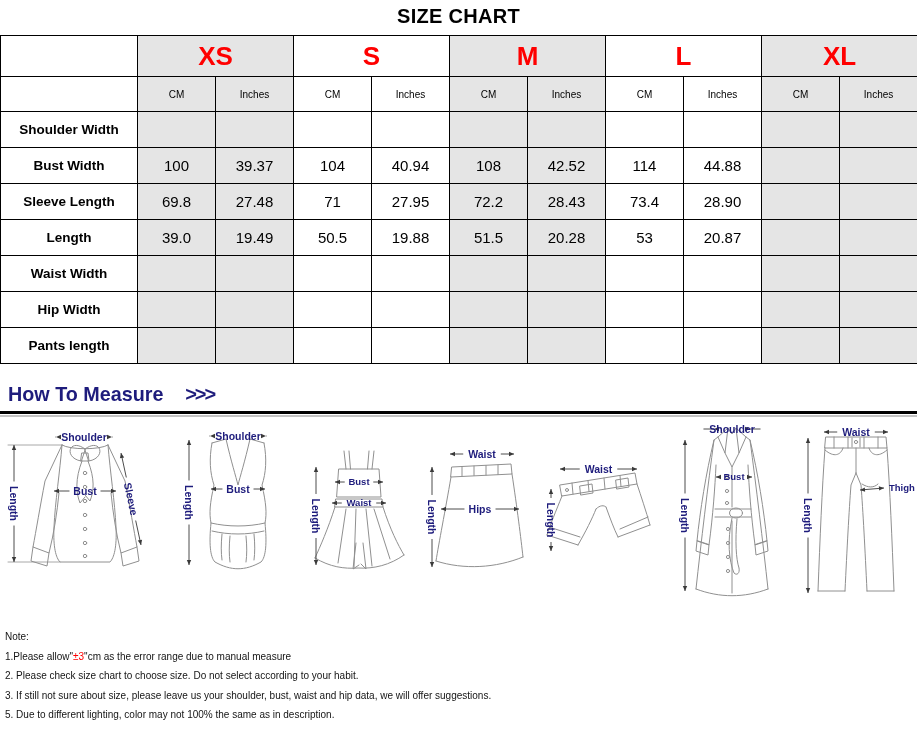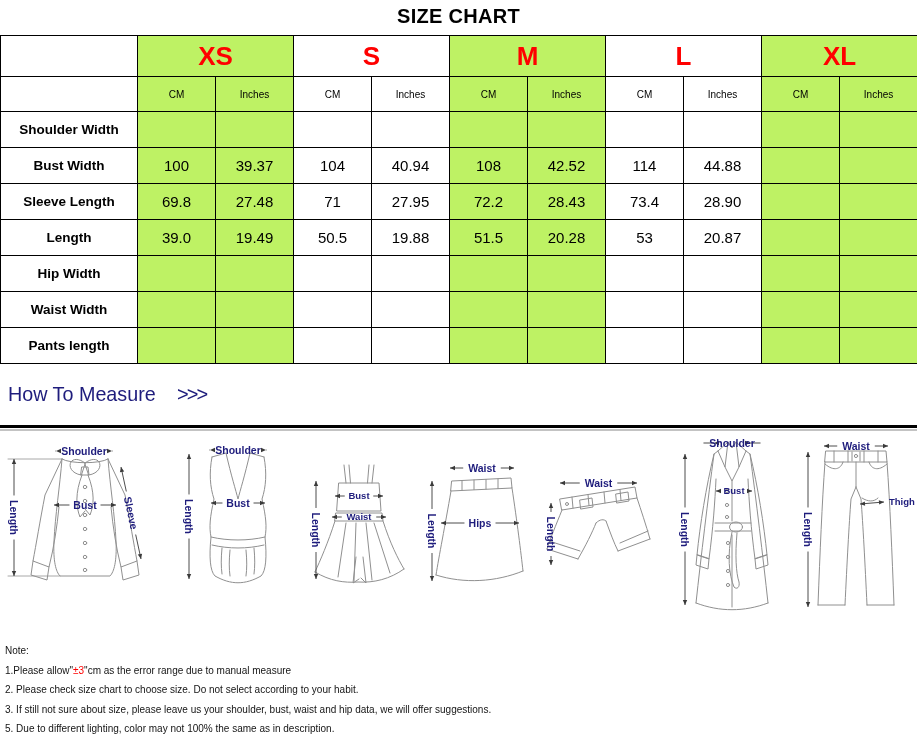--- a/index.html
+++ b/index.html
@@ -4,28 +4,28 @@
 <style>
   html,body{margin:0;padding:0;background:#fff}
   body{width:917px;height:756px;overflow:hidden;position:relative;
        font-family:"Liberation Sans",sans-serif;color:#000}
   
   .title{text-align:center;font-size:20px;font-weight:bold;margin:5px 16px 7px;letter-spacing:.3px}
   
   table.size-table{border-collapse:collapse;table-layout:fixed;width:917px}
   .size-table th,.size-table td{border:1px solid #000;text-align:center;vertical-align:middle;
        padding:0;overflow:hidden;white-space:nowrap}
-  .size-table .g{background:#bef264}
+  .size-table .g{background:#e5e5e5}
   .row-sizes th{height:40px;font-size:26px;font-weight:bold;color:#ff0000}
   .row-sizes th.corner,.row-units th.corner{background:#fff}
   .row-units th{height:34px;font-size:10px;font-weight:normal;color:#000}
   .size-table tbody th{height:35px;font-weight:bold;font-size:13.5px;background:#fff}
   .size-table tbody td{height:35px;font-size:15px}
   
-  .measure-head{margin:19px 0 20px 8px;color:#1e1c7c;font-weight:normal;font-size:21px;line-height:22px}
+  .measure-head{margin:19px 0 6px 8px;color:#1e1c7c;font-weight:bold;font-size:21px;line-height:22px}
   .measure-head .ht{display:inline-block;transform:scaleX(.94);transform-origin:left}
   .measure-head .arrows{letter-spacing:-2px;margin-left:6px;font-size:20px}
   .rule{height:3px;background:#000;border-bottom:1px solid #fff;box-shadow:0 2px 0 #c3c3c3}
   
   .diagrams{position:relative;height:203px}
   .garment{position:absolute;overflow:visible}
   .cloth path,.cloth line,.cloth circle,.cloth ellipse{fill:none;stroke:#909090;
        stroke-width:1;stroke-linecap:round;stroke-linejoin:round}
   .cloth .ref{stroke:#a8a8a8}
   .meas line{stroke:#4d4d4d;stroke-width:1}
@@ -124,34 +124,34 @@
         <td>50.5</td>
         <td>19.88</td>
         <td class="g">51.5</td>
         <td class="g">20.28</td>
         <td>53</td>
         <td>20.87</td>
         <td class="g"></td>
         <td class="g"></td>
       </tr>
       <tr>
+        <th>Waist Width</th>
+        <td class="g"></td>
+        <td class="g"></td>
+        <td></td>
+        <td></td>
+        <td class="g"></td>
+        <td class="g"></td>
+        <td></td>
+        <td></td>
+        <td class="g"></td>
+        <td class="g"></td>
+      </tr>
+      <tr>
         <th>Hip Width</th>
-        <td class="g"></td>
-        <td class="g"></td>
-        <td></td>
-        <td></td>
-        <td class="g"></td>
-        <td class="g"></td>
-        <td></td>
-        <td></td>
-        <td class="g"></td>
-        <td class="g"></td>
-      </tr>
-      <tr>
-        <th>Waist Width</th>
         <td class="g"></td>
         <td class="g"></td>
         <td></td>
         <td></td>
         <td class="g"></td>
         <td class="g"></td>
         <td></td>
         <td></td>
         <td class="g"></td>
         <td class="g"></td>

